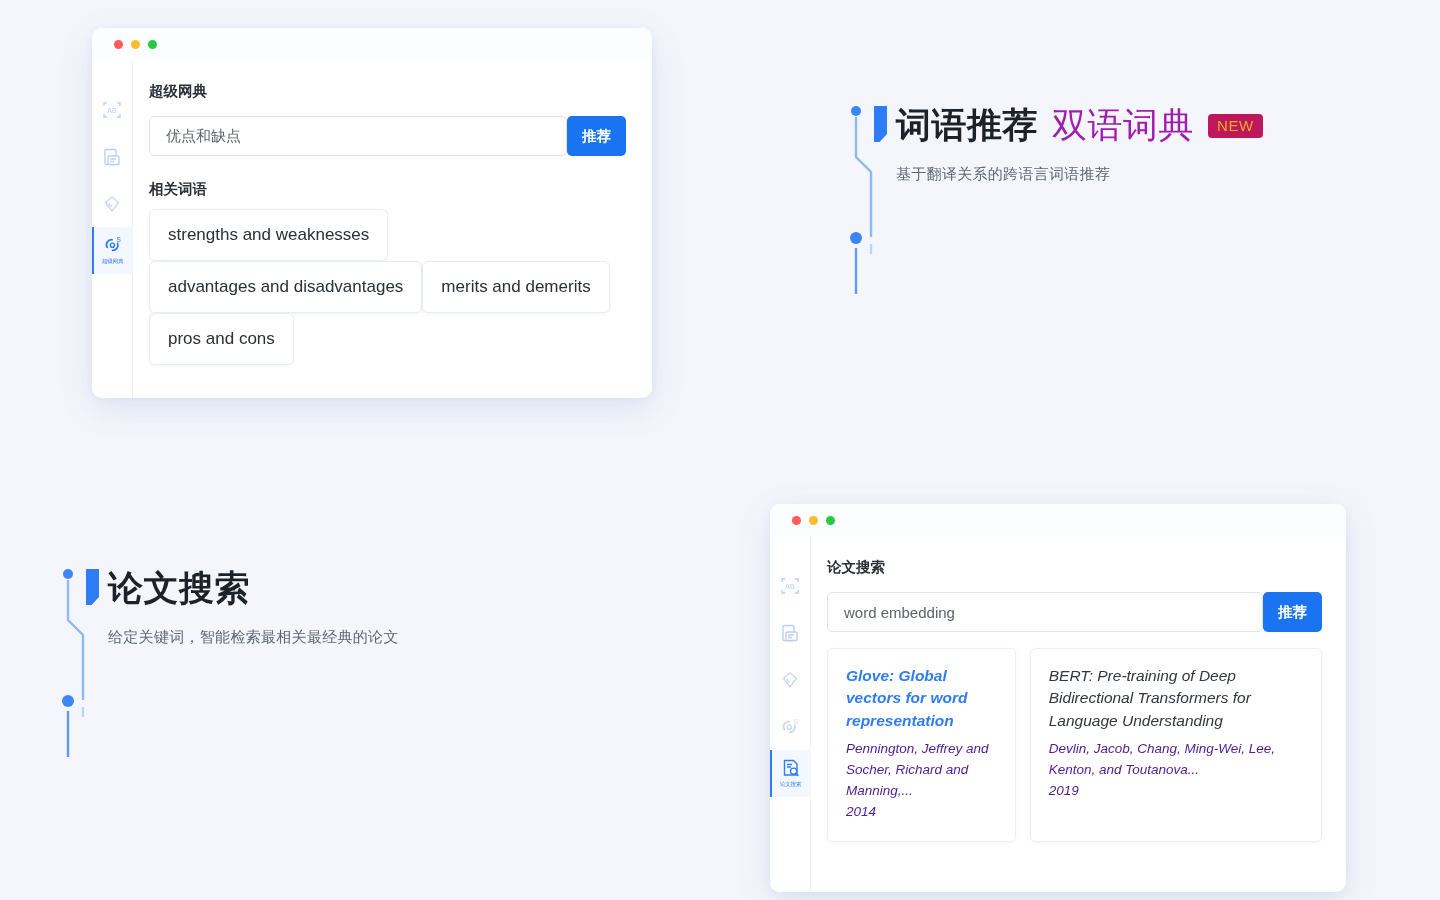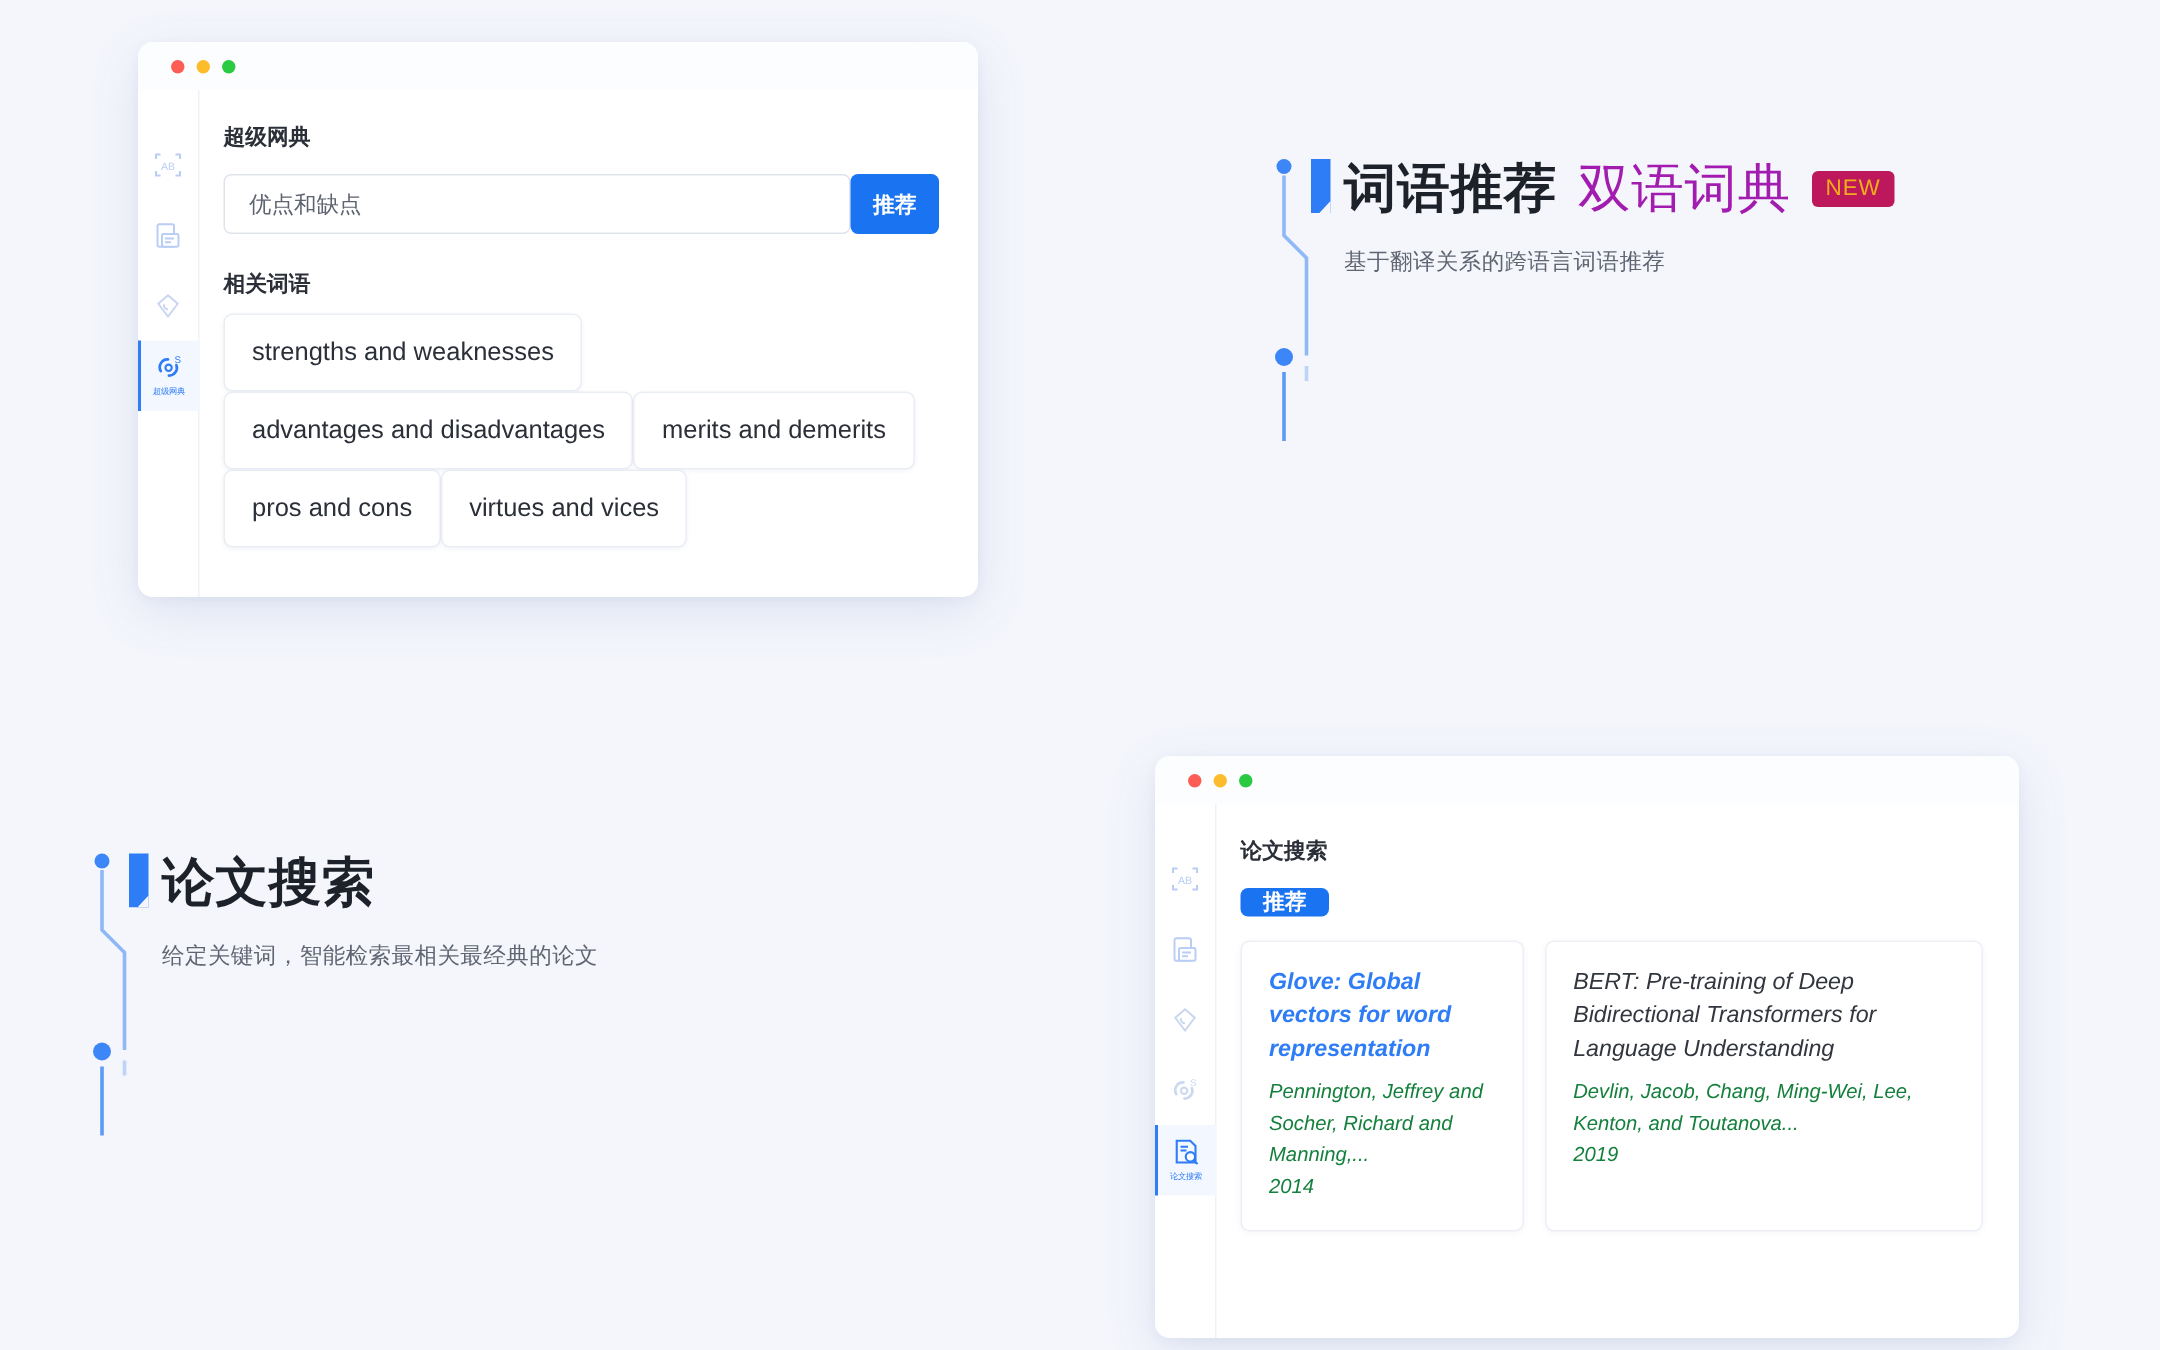--- a/index.html
+++ b/index.html
@@ -139,21 +139,21 @@
     font-style: italic;
     font-weight: bold;
     line-height: 1.45;
     margin-bottom: 7px;
   }
   .paper-title.link { color: #2f7df6; }
   .paper-title.plain { color: #32363e; font-weight: normal; }
   .paper-meta {
     font-size: 13.5px;
     font-style: italic;
-    color: #15803d;
+    color: #4c1d95;
     line-height: 1.55;
   }
 
   
   .headline { position: absolute; }
   .headline .deco {
     position: absolute;
     left: 0; top: 0;
     width: 46px; height: 200px;
   }
@@ -252,21 +252,20 @@
           <button class="search-btn">推荐</button>
         </div>
 
         <div class="section-title">相关词语</div>
 
         <div class="chips">
           <div class="chip">strengths and weaknesses</div>
           <div class="chip">advantages and disadvantages</div>
           <div class="chip">merits and demerits</div>
           <div class="chip">pros and cons</div>
-          <div class="chip">virtues and vices</div>
         </div>
       </div>
     </div>
   </div>
 
   <div class="headline" style="left:848px; top:102px;">
     <svg class="deco" viewBox="0 0 46 200">
       <rect x="26" y="4" width="13" height="36" fill="#2f7df6"></rect>
       <path d="M39 40 L26 46" stroke="#2f7df6" stroke-width="0" fill="none"></path>
       <polygon points="26,40 39,40 39,32 26,46" fill="#f4f6fc"></polygon>
@@ -357,20 +356,21 @@
             </svg>
           </span>
           <span class="icon-label">论文搜索</span>
         </div>
       </div>
 
       <div class="pane" style="padding-right:24px;">
         <div class="pane-title">论文搜索</div>
 
         <div class="search-row">
+          <input class="search-input" type="text" value="word embedding" style="">
           <button class="search-btn">推荐</button>
         </div>
 
         <div class="papers">
           <div class="paper-card">
             <div class="paper-title link">Glove: Global vectors for word representation</div>
             <div class="paper-meta">Pennington, Jeffrey and Socher, Richard and Manning,...</div>
             <div class="paper-meta">2014</div>
           </div>
           <div class="paper-card">

